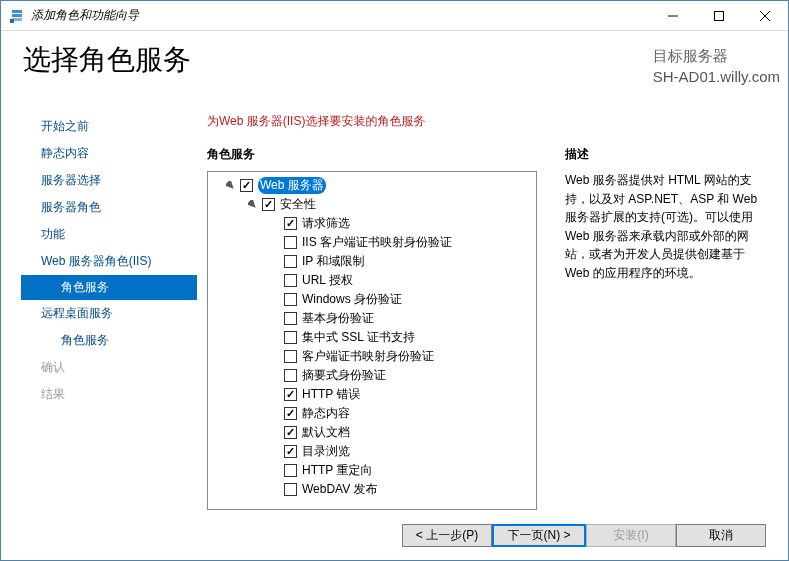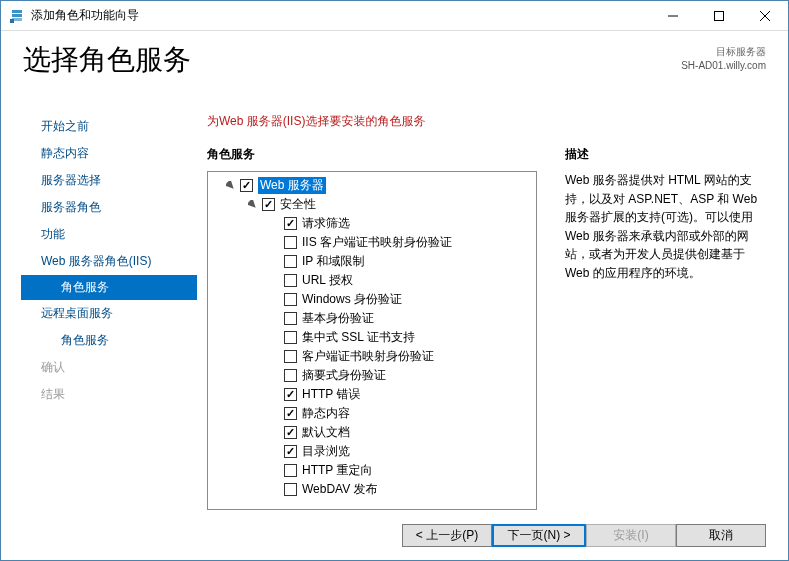--- a/index.html
+++ b/index.html
@@ -8,29 +8,29 @@
     width: 789px; height: 561px;
     font-family: "Microsoft YaHei", "Segoe UI", Tahoma, sans-serif;
     font-size: 12px;
     color: #000;
     background: #fff;
     overflow: hidden;
   }
   .window { width:789px; height:561px; border:1px solid #4a83af; display:flex; flex-direction:column; background:#fff; }
   .titlebar { height:30px; display:flex; align-items:center; border-bottom:1px solid #ddd; }
   .titlebar .app-icon { width:16px; height:16px; margin:0 6px 0 8px; }
-  .titlebar .title { flex:0 0 auto; font-size:12px; color:#000; }
+  .titlebar .title { flex:0 0 auto; font-size:12px; color:#000;font-style:italic; }
   .titlebar .spacer { flex:1; }
   .win-btn { width:46px; height:30px; display:flex; align-items:center; justify-content:center; }
   .header-strip {
     height:70px; background:#fff; position:relative; border-bottom:1px solid #ccc0;
     padding:10px 22px 0 22px; display:flex; align-items:flex-start;
   }
   .page-title { font-size:28px; color:#000000; font-weight:400; }
-  .target-box { position:absolute; right:22px; top:14px; text-align:right; color:#666; font-size:10px; line-height:1.4; }
+  .target-box { position:absolute; right:8px; top:14px; text-align:left; color:#666; font-size:15px; line-height:1.4; }
   .target-box .server { color:#555; }
   .body-area { flex:1; display:flex; padding:0 16px 0 0; overflow:hidden; }
   .sidebar { width:196px; padding:12px 0 0 20px; }
   .sidebar-item { font-size:12px; padding:5px 0 5px 20px; color:#004c87; cursor:pointer; }
   .sidebar-item.disabled { color:#9a9a9a; cursor:default; }
   .sidebar-item.child { padding-left:40px; }
   .sidebar-item.active-bg { background:#0071c5; color:#fff; padding-top:4px; padding-bottom:4px; }
   .main-col { flex:1; padding:12px 10px 0 10px; display:flex; flex-direction:column; overflow:hidden; }
   .instruction { font-size:12px; color:#b91c1c; padding:0 0 16px 0; }
   .mid-row { flex:1; display:flex; gap:28px; overflow:hidden; }
@@ -40,21 +40,21 @@
   .tree-scroll { position:absolute; inset:0; overflow-y:scroll; overflow-x:hidden; padding:4px 2px 4px 2px; }
   .tree-scroll::-webkit-scrollbar { width:17px; background:#f0f0f0; }
   .tree-scroll::-webkit-scrollbar-thumb { background:#c2c2c2; border:1px solid #a0a0a0; }
   .tree-scroll::-webkit-scrollbar-button { height:17px; background:#f0f0f0; border:1px solid #d4d4d4; }
   .tree-row { height:19px; display:flex; align-items:center; white-space:nowrap; }
   .indent { display:inline-block; }
   .expander { width:12px; height:12px; margin-right:2px; display:inline-flex; align-items:center; justify-content:center; font-size:10px; color:#555; cursor:pointer; }
   .expander.empty { visibility:hidden; }
   .chk { width:13px; height:13px; border:1px solid #333; margin:0 5px 0 2px; display:inline-flex; align-items:center; justify-content:center; background:#fff; font-size:11px; line-height:1; cursor:pointer; color:#000; }
   .chk.checked::after { content:"✓"; font-weight:bold; position:relative; top:-0.5px; }
-  .label-text { font-size:12px; }
+  .label-text { font-size:12px;border-radius:8px; }
   .label-text.selected { background:#0078d7; color:#fff; padding:0 2px; }
   .desc-col { flex:1; }
   .desc-label { font-weight:bold; font-size:12px; padding-bottom:8px; }
   .desc-text { font-size:12px; color:#000; line-height:1.55; }
   .footer { height:50px; border-top:1px solid #ccc0; display:flex; align-items:center; justify-content:flex-end; padding-right:22px; gap:0; }
   .btn { height:23px; min-width:90px; padding:0 10px; border:1px solid #7a7a7a; background:#e1e1e1; font-size:12px; cursor:pointer; display:inline-flex; align-items:center; justify-content:center; }
   .btn.default { border:2px solid #0078d7; background:#e1e1e1; height:23px; min-width:94px;text-align:center; }
   .btn.disabled { color:#9c9c9c; cursor:default; background:#e1e1e1; border-color:#b0b0b0; }
 </style>
 </head>

